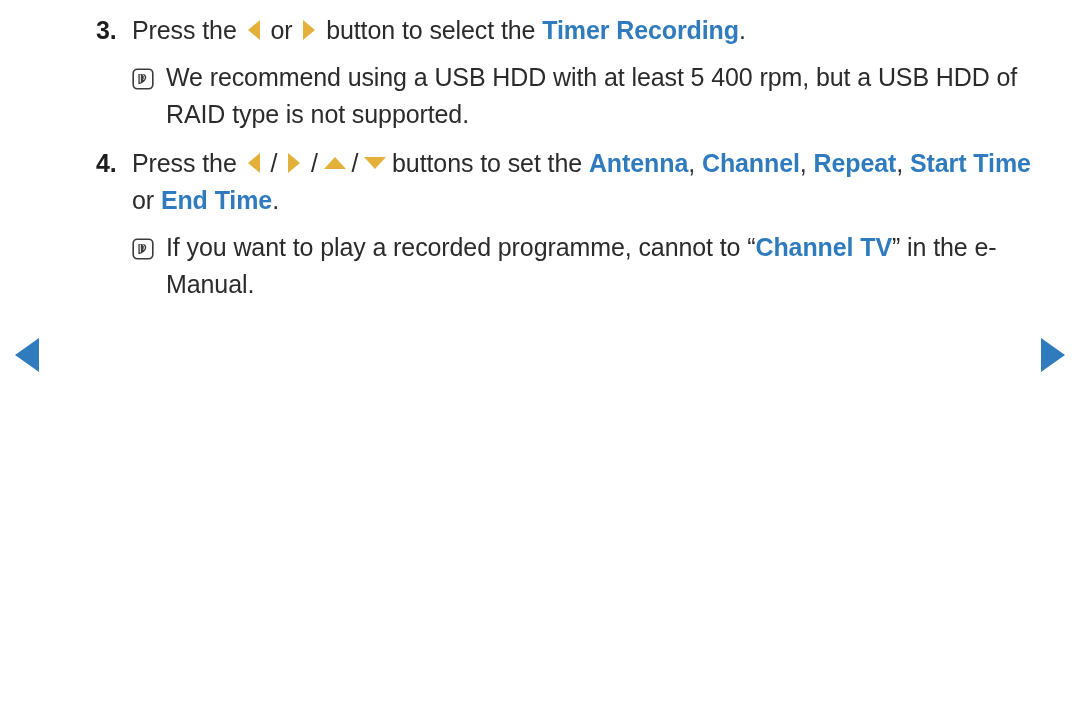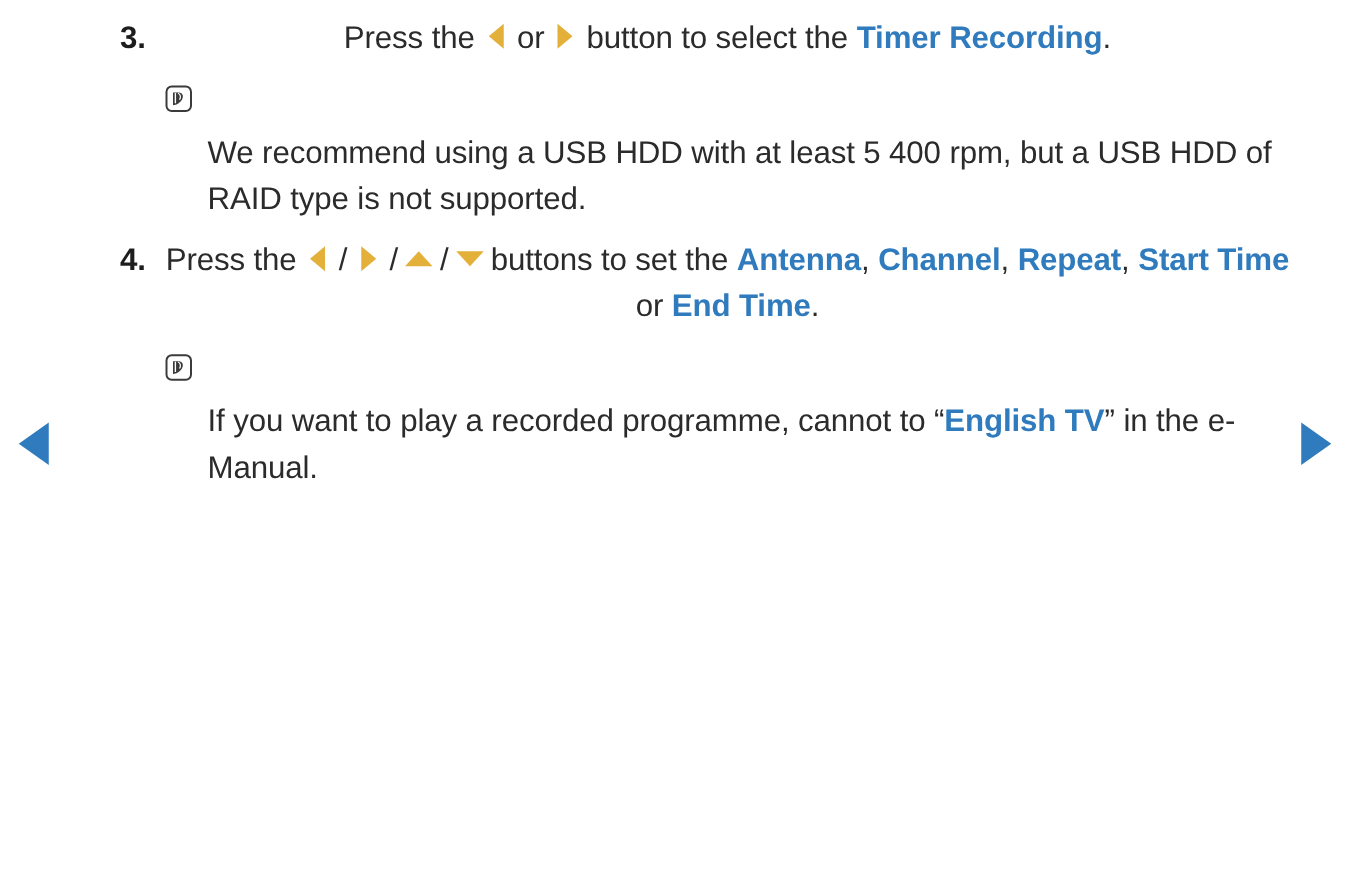--- a/index.html
+++ b/index.html
@@ -71,21 +71,20 @@
   .step-num {
     font-weight: bold;
     color: #1d1d1d;
     width: 36px;
     flex: 0 0 36px;
     font-size: 25px;
     line-height: 37px;
   }
   .step-body {
     flex: 1 1 auto;
-    text-align: center;
   }
 
   
   .notes {
     margin-left: 36px;
   }
   .note {
     display: flex;
     align-items: flex-start;
     font-size: 25px;
@@ -97,21 +96,20 @@
     flex: 0 0 34px;
     width: 34px;
     height: 37px;
     display: flex;
     align-items: center;
     justify-content: flex-start;
     padding-top: 1px;
   }
   .note-body {
     flex: 1 1 auto;
-    margin-top: 45px;
   }
 
   
   .hl { color: #2f7bbd; font-weight: bold; }
   .plain { color: #2b2b2b; }
 
   .arrow-glyph {
     display: inline-block;
     vertical-align: -1px;
     position: relative;
@@ -208,20 +206,20 @@
       <div class="note">
         <div class="note-icon">
           <svg width="22" height="22" viewBox="0 0 22 22" aria-hidden="true">
             <rect x="1.2" y="1.2" width="19.6" height="19.6" rx="4.2" ry="4.2" fill="none" stroke="#3b3b3b" stroke-width="1.6"></rect>
             <path d="M6.4 16.2 L6.4 6.0 L10.6 6.0 C13.4 6.0 14.6 7.8 14.2 10.0
                      C13.8 12.4 11.6 14.4 9.2 15.6 Z" fill="#3b3b3b"></path>
             <path d="M8.3 6.4 L8.3 14.6" stroke="#ffffff" stroke-width="1.1" fill="none"></path>
             <path d="M10.4 6.6 C12.4 7.4 12.9 9.6 11.6 11.8" stroke="#ffffff" stroke-width="1.0" fill="none"></path>
           </svg>
         </div>
-        <div class="note-body"><span class="plain">If you want to play a recorded programme, cannot to “</span><span class="hl">English TV</span><span class="plain">” in the e-Manual.</span></div>
+        <div class="note-body"><span class="plain">If you want to play a recorded programme, cannot to “</span><span class="hl">Channel TV</span><span class="plain">” in the e-Manual.</span></div>
       </div>
     </div>
 
   </div>
 
 
 </div>
 
 </body></html>

